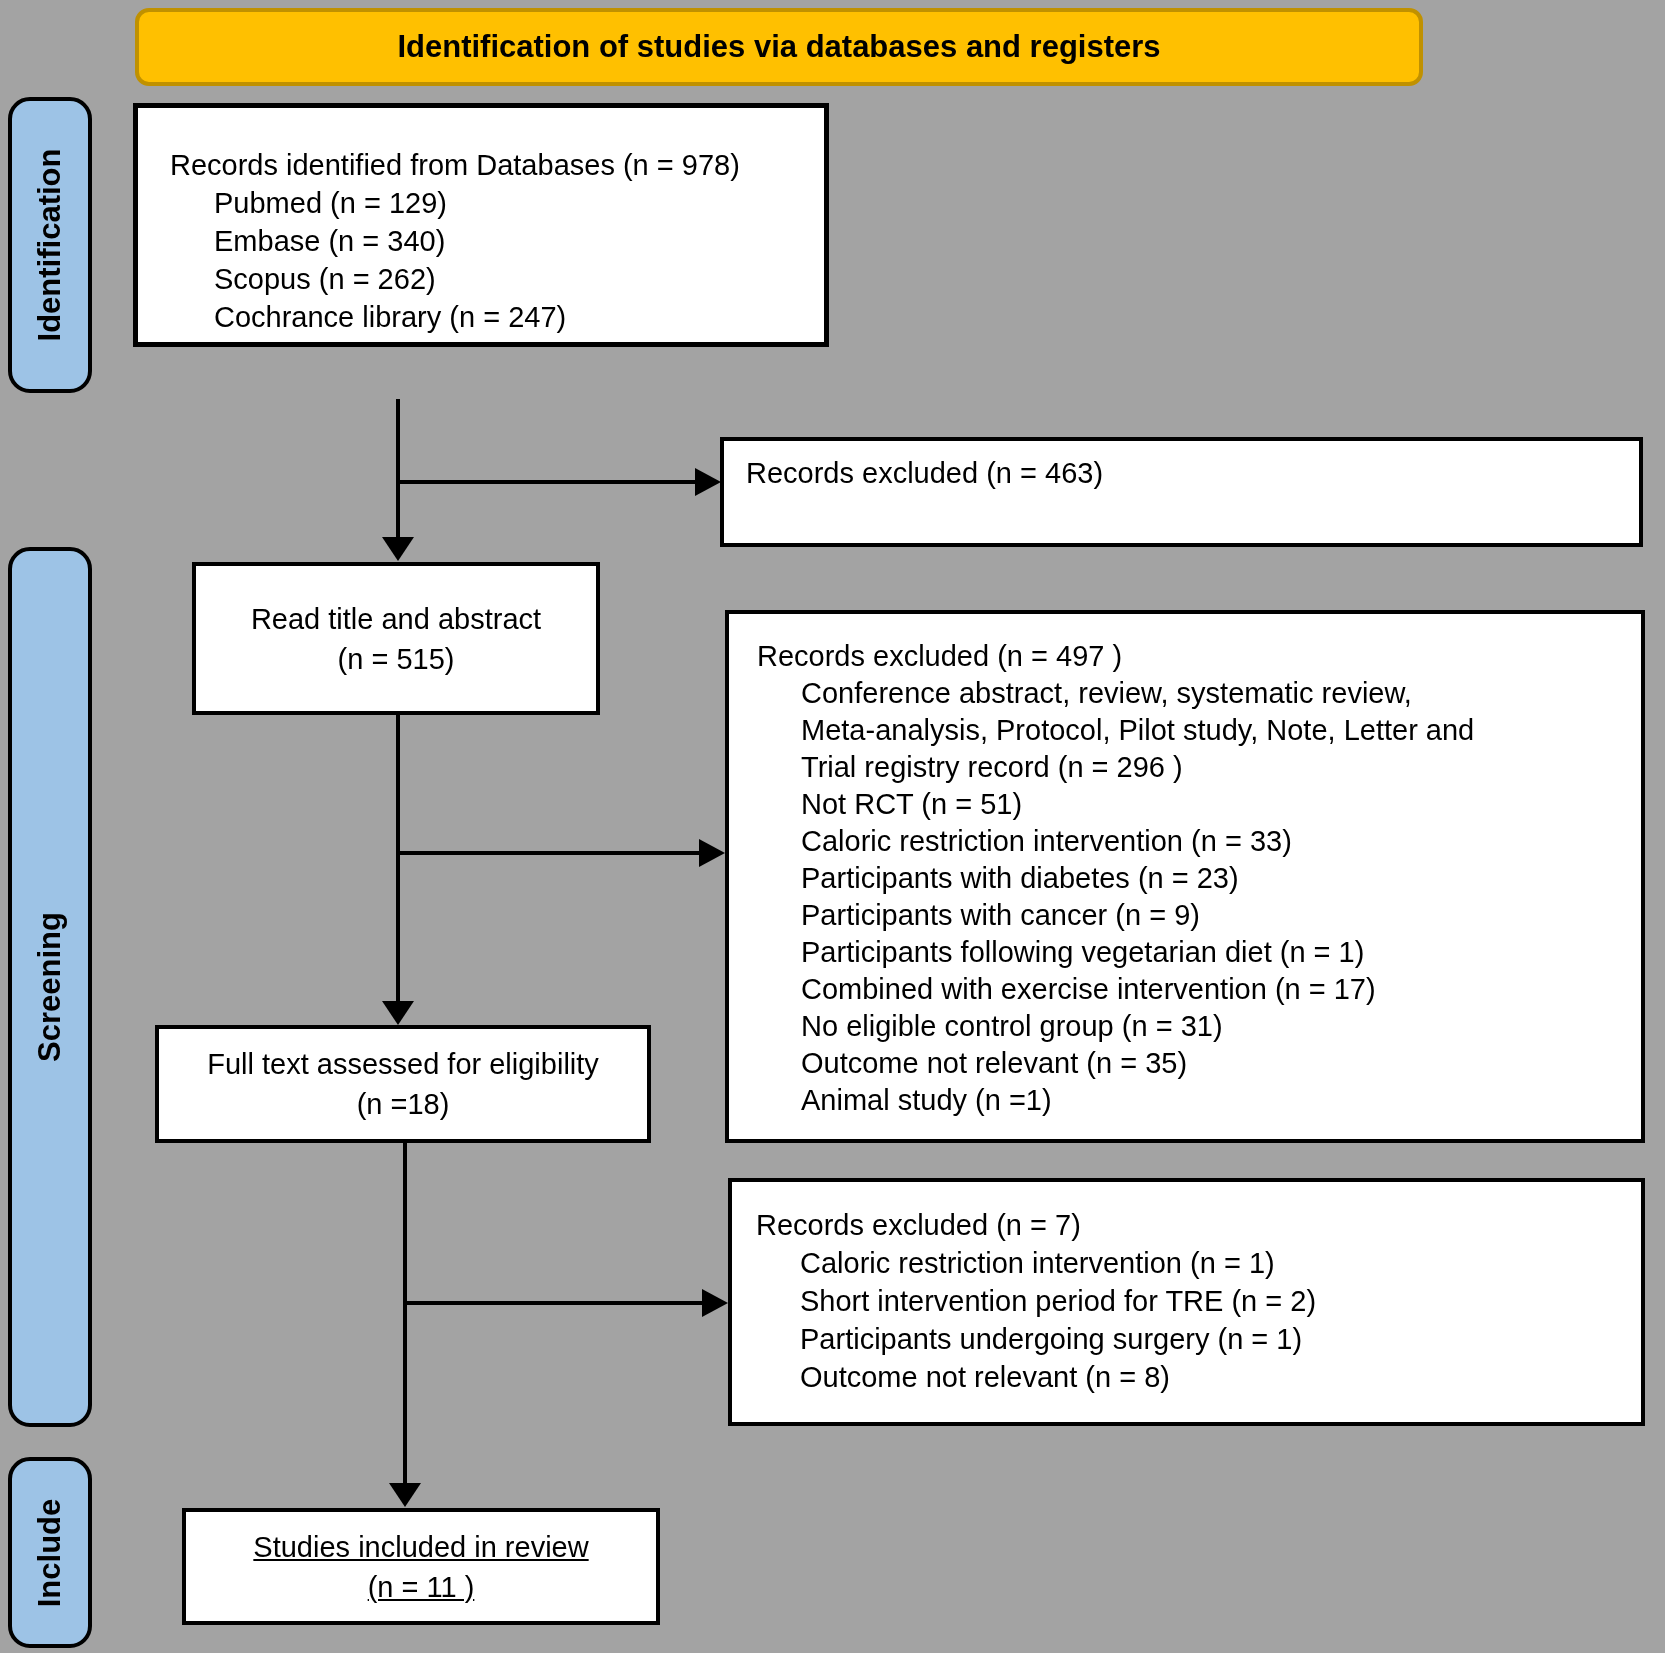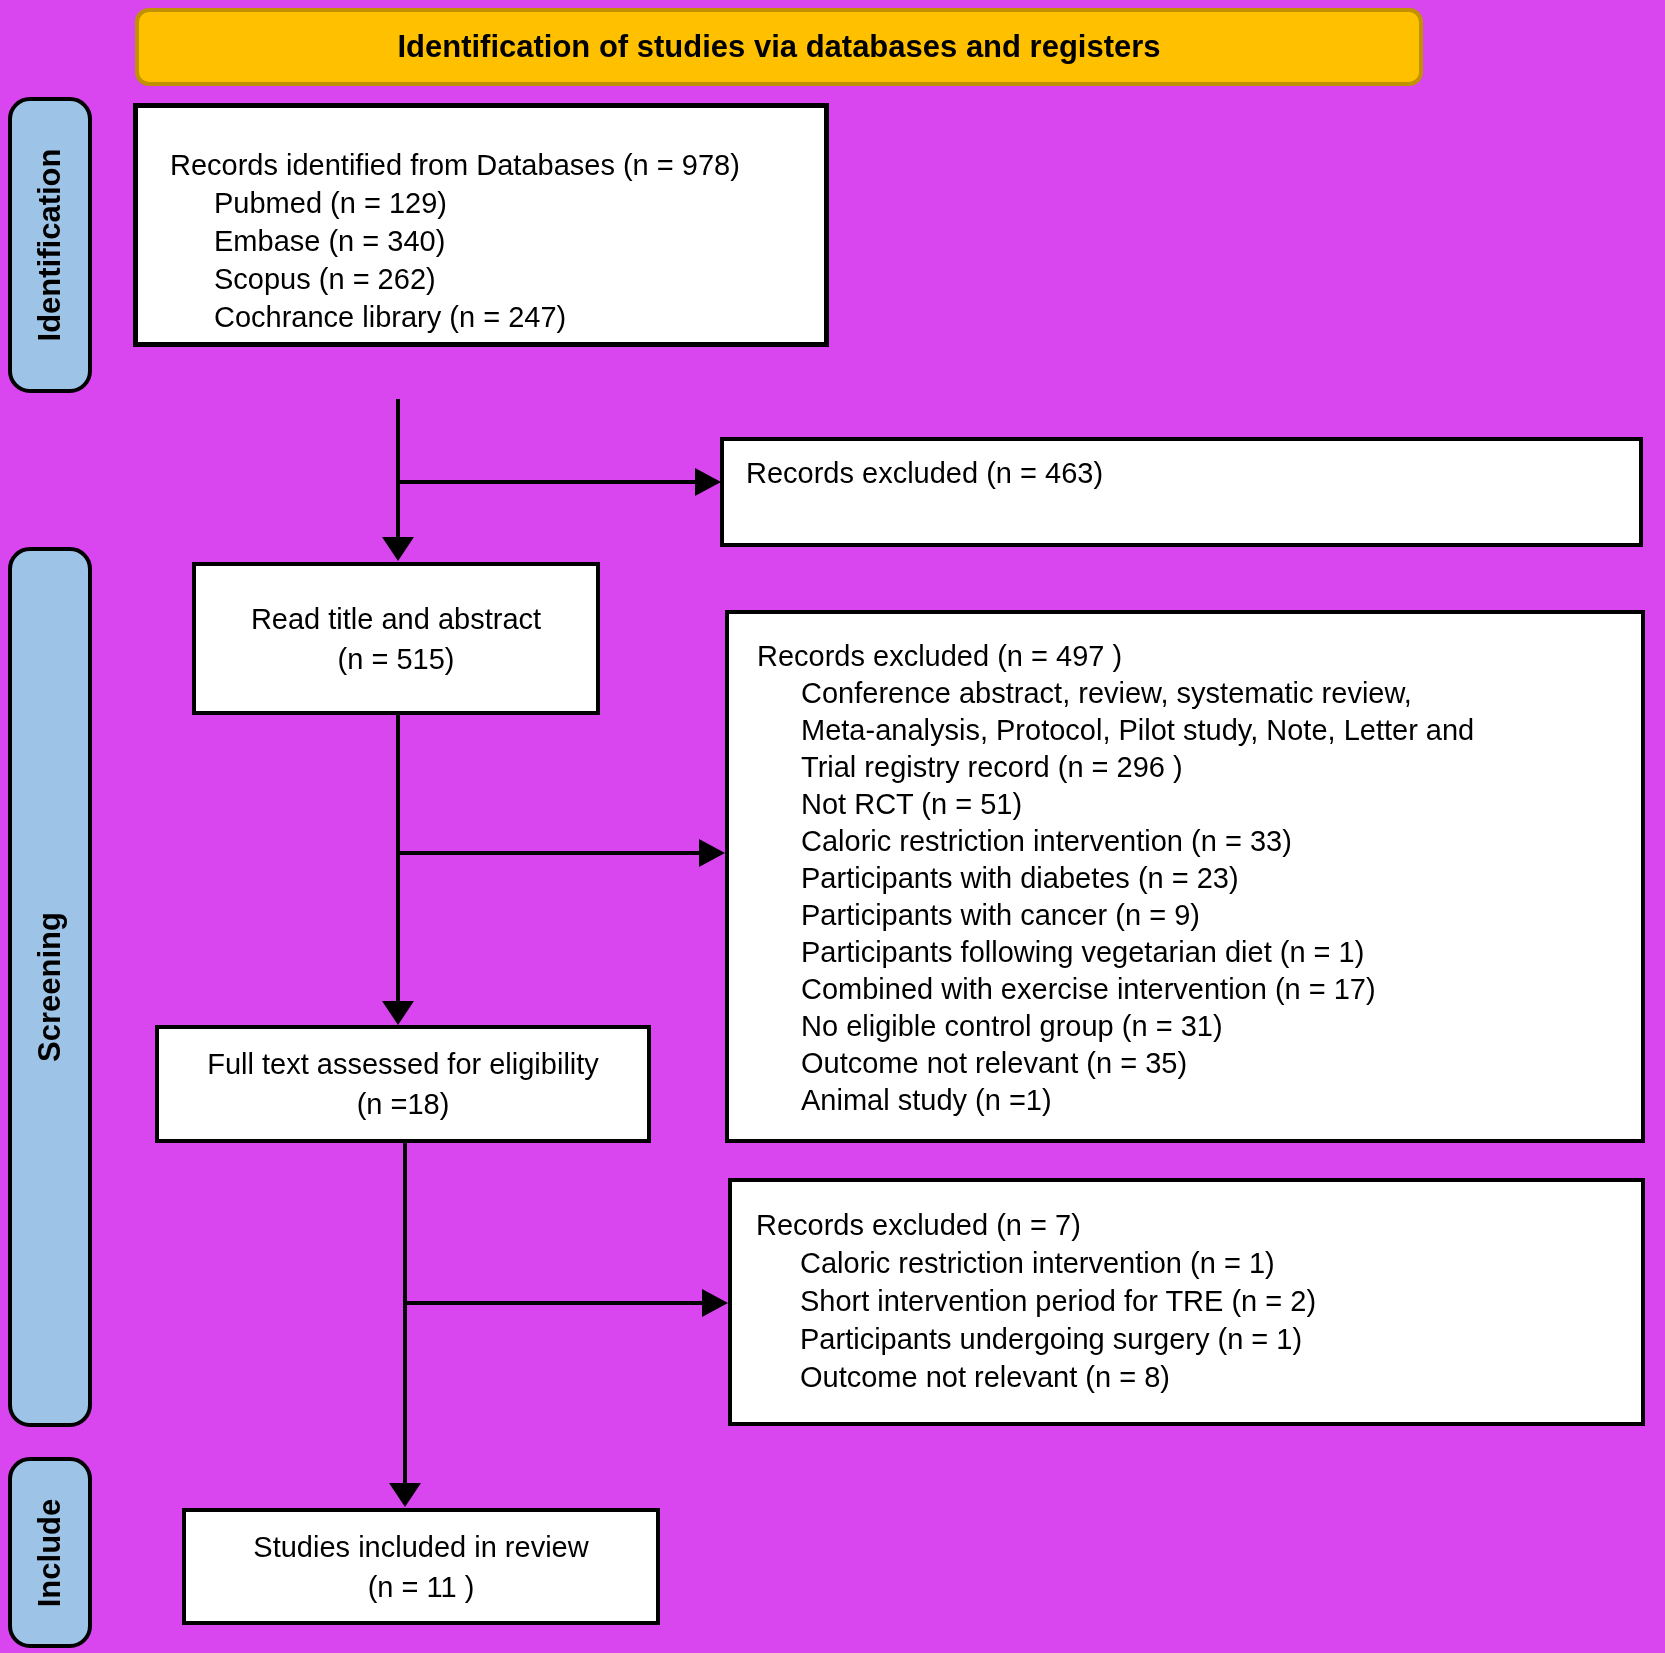--- a/index.html
+++ b/index.html
@@ -1,19 +1,19 @@
 <!DOCTYPE html>
 <html style="--header-fill: #FFC000; --header-border: #C09100; --stage-fill: #9DC3E6; --stage-border: #000000; --box-border: #000000; --text: #000000;"><head>
 <meta charset="utf-8">
 <style>
   html,body{margin:0;padding:0;background:#ffffff;}
   .page{
     position:relative;
     width:1665px;height:1653px;
-    background:#d946ef;
+    background:#a3a3a3;
     font-family:"Liberation Sans","DejaVu Sans",sans-serif;
     color:var(--text,#000);
     overflow:hidden;
   }
   
   .banner{
     position:absolute;left:135px;top:8px;width:1280px;height:70px;
     background:var(--header-fill,#FFC000);
     border:4px solid var(--header-border,#C09100);
     border-radius:14px;
@@ -49,21 +49,21 @@
     text-align:center;line-height:40px;
   }
   .line{white-space:pre-line;}
   .item{margin-left:44px;}
   #box-identified{left:133px;top:103px;width:696px;height:244px;border-width:5px;padding:38px 10px 0 32px;}
   #box-excluded-duplicates{left:720px;top:437px;width:923px;height:110px;padding:13px 10px 0 22px;}
   #box-title-abstract{left:192px;top:562px;width:408px;height:153px;}
   #box-excluded-screening{left:725px;top:610px;width:920px;height:533px;padding:24px 10px 0 28px;line-height:37px;}
   #box-full-text{left:155px;top:1025px;width:496px;height:118px;}
   #box-excluded-full-text{left:728px;top:1178px;width:917px;height:248px;padding:24px 10px 0 24px;}
-  #box-included{left:182px;top:1508px;width:478px;height:117px;}
+  #box-included{left:182px;top:1508px;width:478px;height:117px;text-decoration:underline;}
   
   .vline,.hline{position:absolute;background:#000;}
   .vline{width:4px;}
   .hline{height:4px;}
   #v-identified{left:396px;top:399px;height:140px;}
   #v-title-abstract{left:396px;top:713px;height:290px;}
   #v-full-text{left:403px;top:1141px;height:344px;}
   #h-duplicates{left:398px;top:480px;width:298px;}
   #h-screening{left:398px;top:851px;width:302px;}
   #h-full-text{left:405px;top:1301px;width:298px;}

